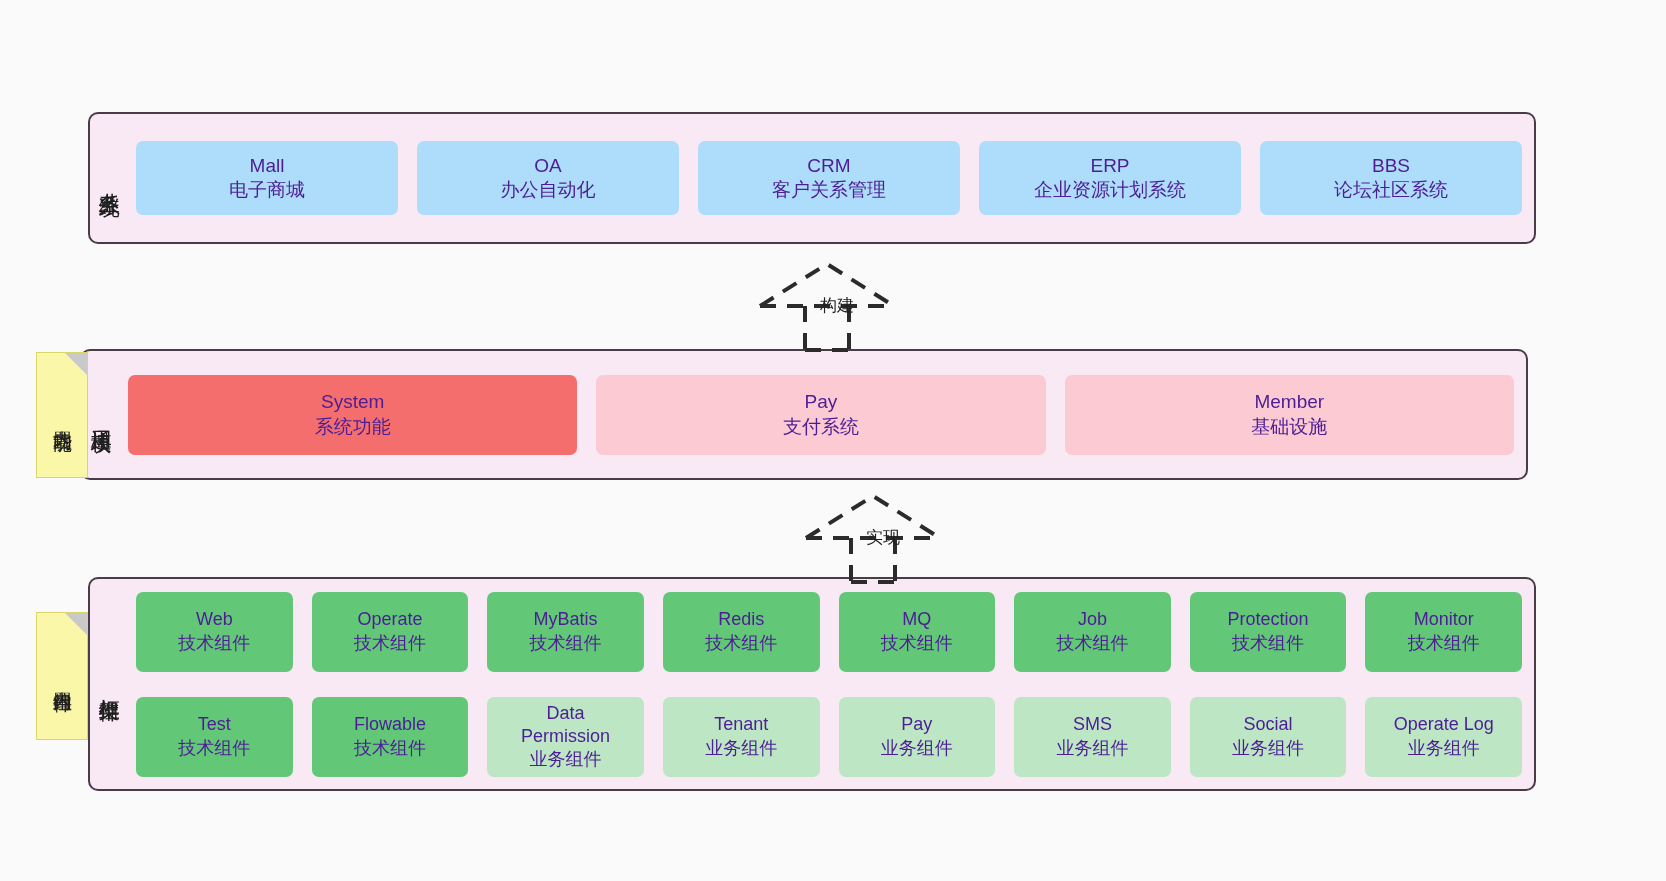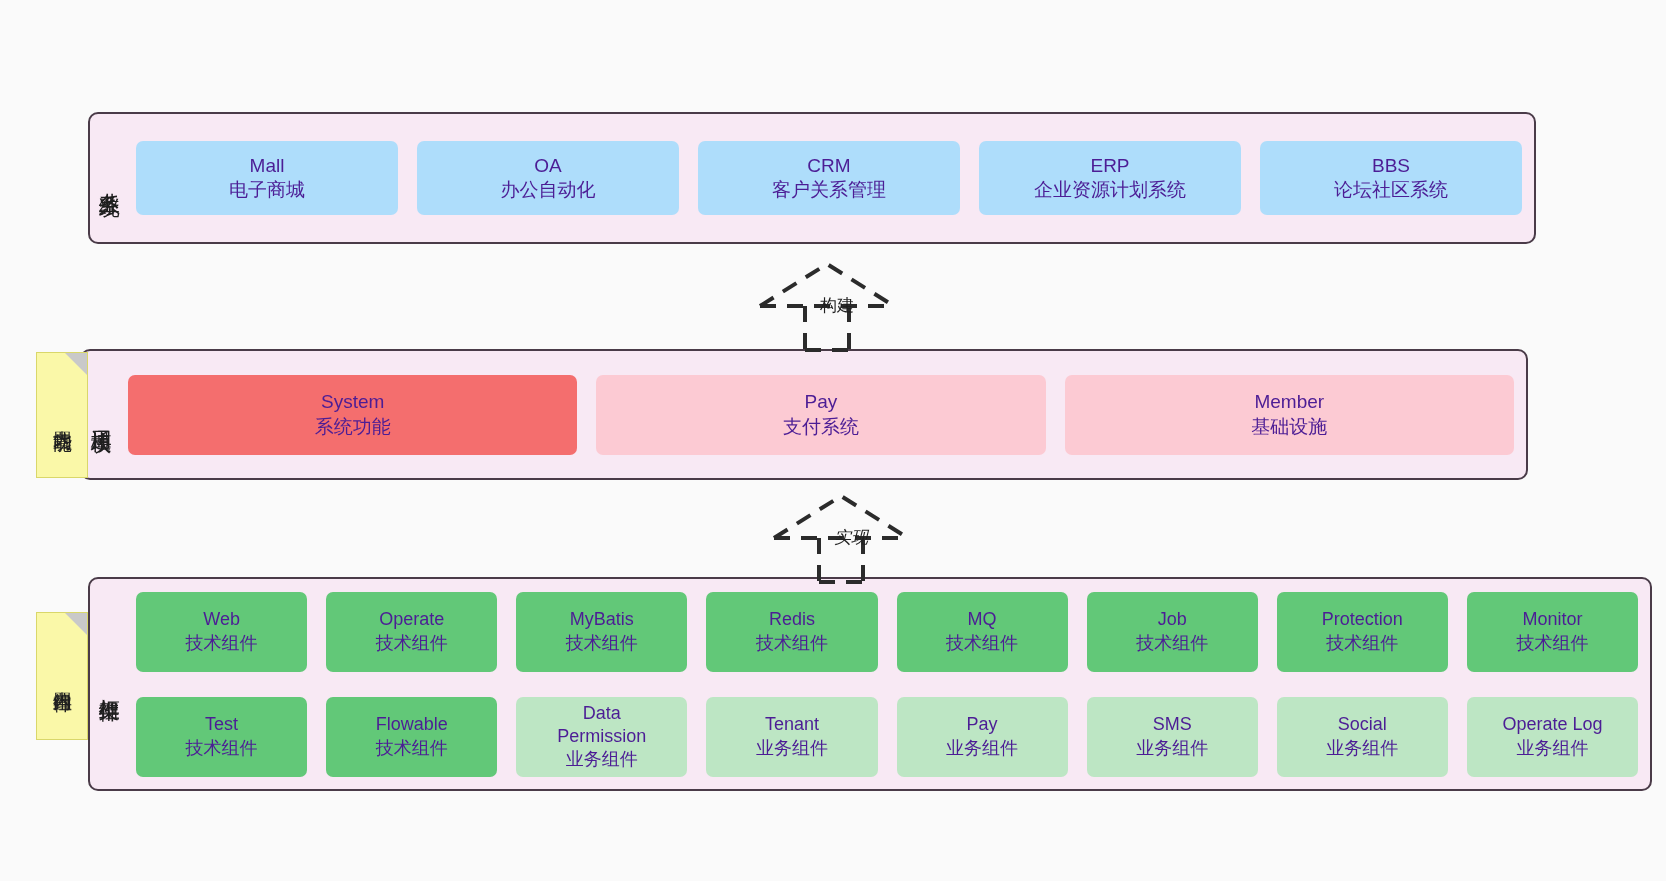--- a/index.html
+++ b/index.html
@@ -77,21 +77,21 @@
   .c-green      {background:#62C878;}
   .c-lightgreen {background:#BDE6C4;}
 
   
   #layer-business{left:88px;top:112px;width:1448px;height:132px;}
   #layer-business .cell{height:74px;}
 
   #layer-common{left:80px;top:349px;width:1448px;height:131px;}
   #layer-common .cell{height:80px;}
 
-  #layer-framework{left:88px;top:577px;width:1564px;height:214px;}
+  #layer-framework{left:88px;top:577px;width:1448px;height:214px;}
   #layer-framework .cell{height:80px;font-size:18px;}
 
   
   .note{
     position:absolute;
     width:52px;
     background:#FAF8A8;
     border:1px solid #D9D76A;
     box-sizing:border-box;
     display:flex;
@@ -121,21 +121,21 @@
   .arrow svg{display:block;}
   .arrow-label{
     position:absolute;
     font-size:17px;
     color:#1f1f1f;
     background:transparent;
     white-space:nowrap;
   }
   #arrow-build{left:752px;top:258px;}
   #arrow-build .arrow-label{left:68px;top:36px;}
-  #arrow-impl{left:766px;top:490px;font-style:italic;}
+  #arrow-impl{left:798px;top:490px;}
   #arrow-impl .arrow-label{left:68px;top:36px;}
 </style>
 </head>
 <body>
 
 <div class="canvas">
 
   <div class="layer" id="layer-business">
     <div class="layer-label">业务系统</div>
     <div class="layer-body">

